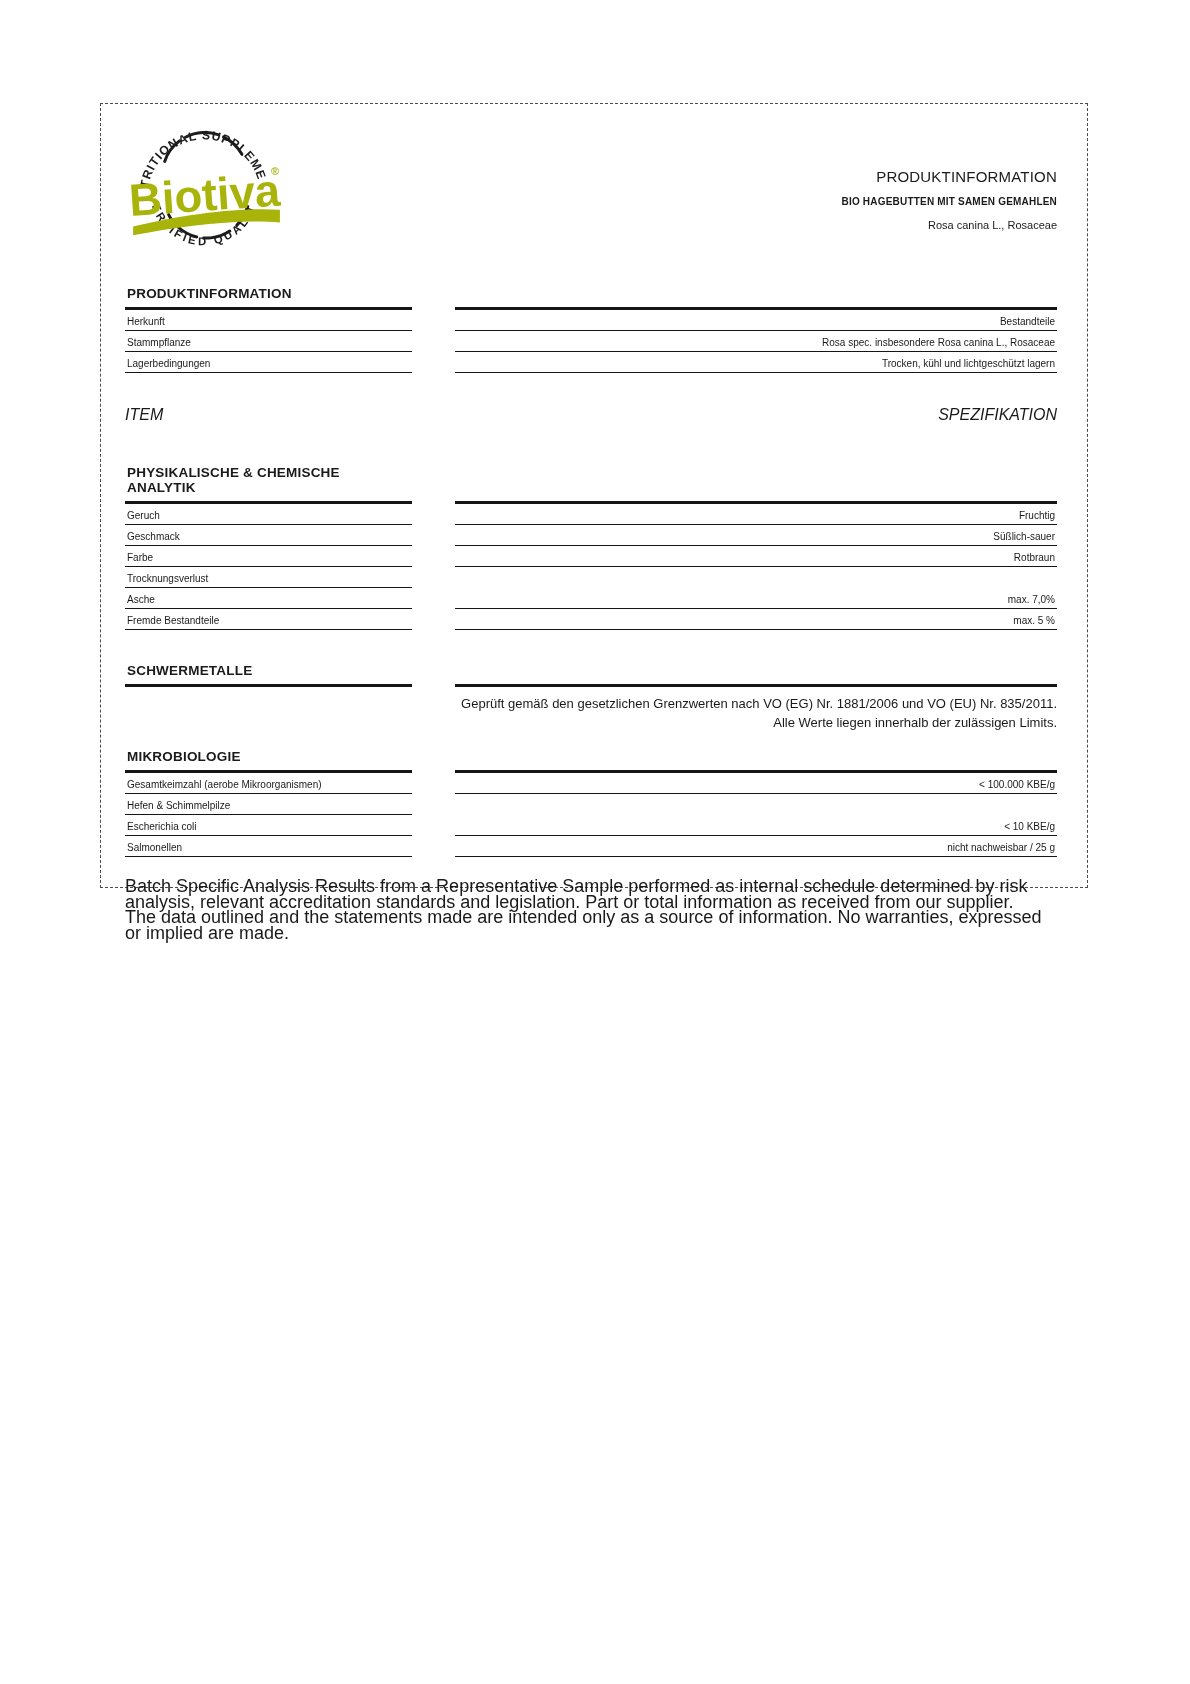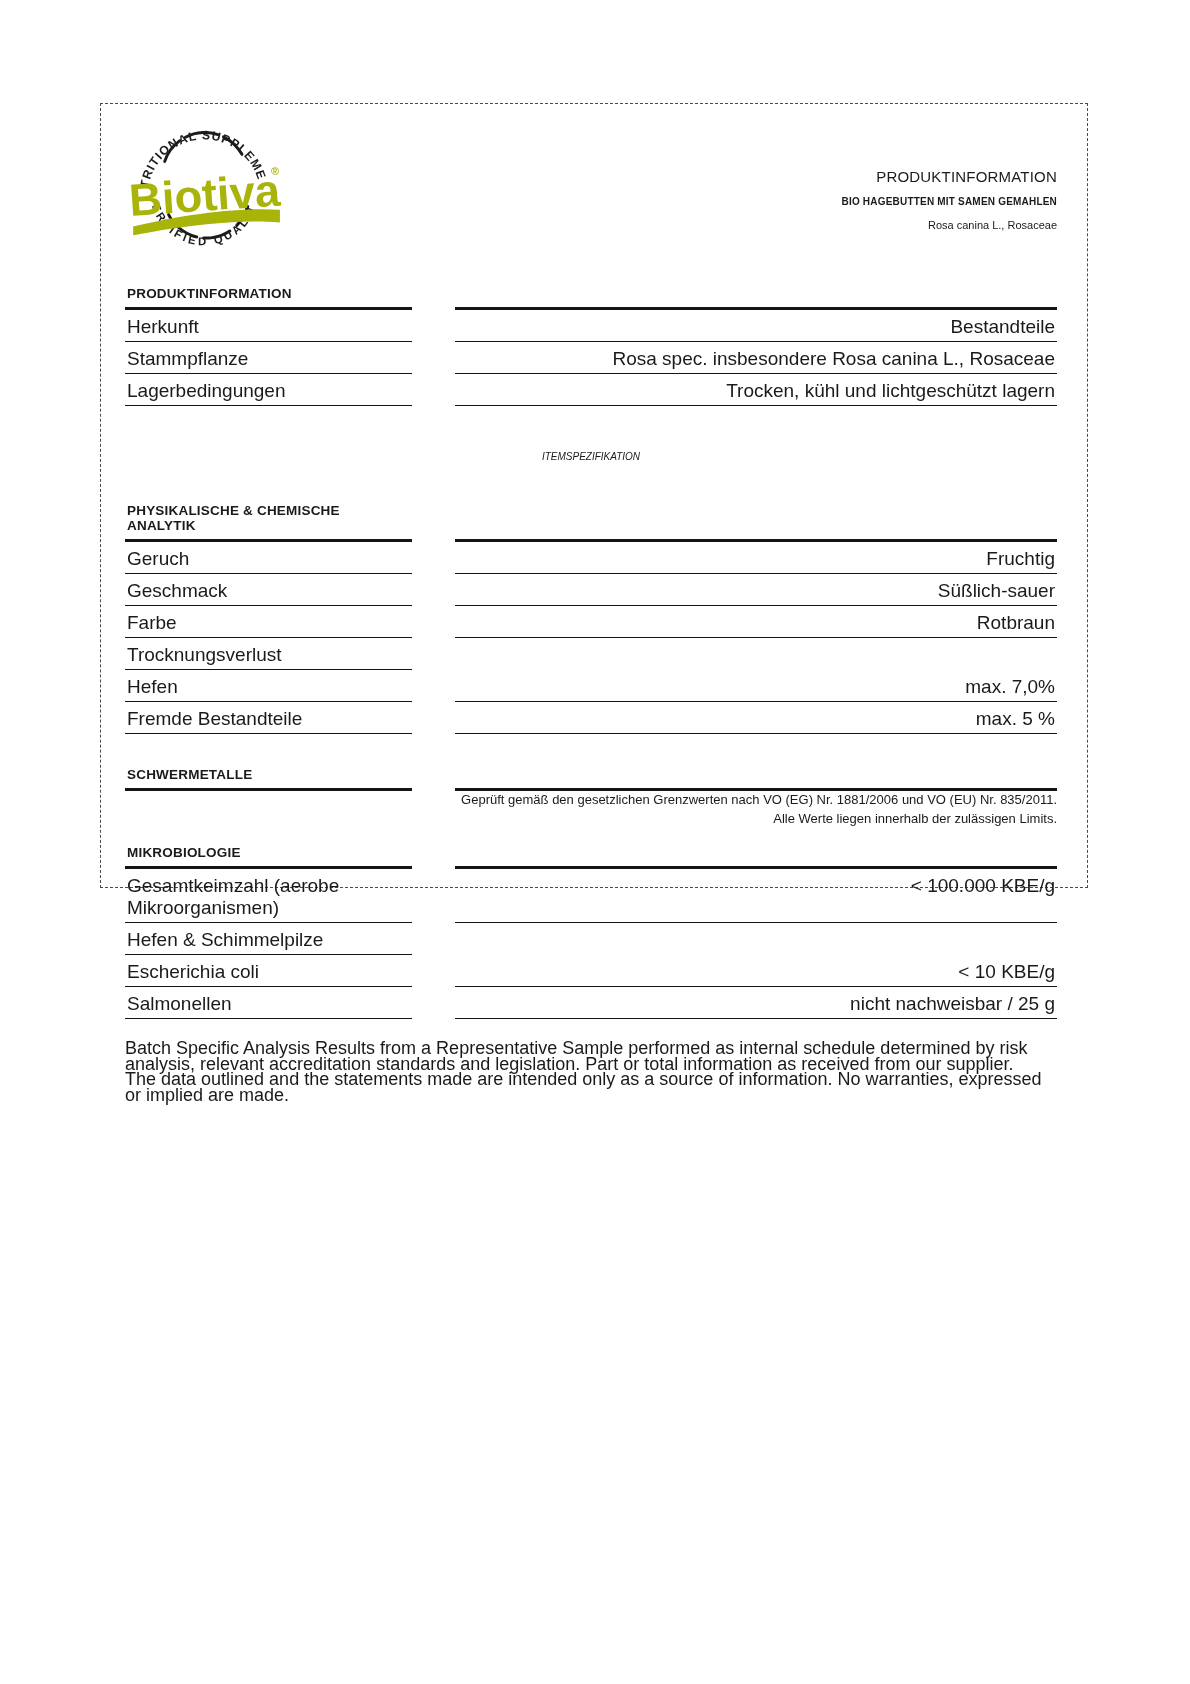--- a/index.html
+++ b/index.html
@@ -23,31 +23,31 @@
   .product-name { font-size:10px; font-weight:700; line-height:25px; letter-spacing:.2px; }
   .botanical { font-size:11px; line-height:23px; }
   
   .sec-head { display:flex; }
   .sec-head-left {
     width:287px; border-bottom:3px solid #151515; padding:0 2px 6px 2px;
     font-size:13.5px; font-weight:700; letter-spacing:.2px;
   }
   .sec-head-right { flex:1; margin-left:43px; border-bottom:3px solid #151515; }
   
-  .row { display:flex; margin-top:5px; font-size:19px; }
+  .row { display:flex; margin-top:5px; font-size:10px; }
   .cell-l { width:287px; border-bottom:1.5px solid #151515; padding:1px 2px 3px 2px; }
   .cell-gap { width:43px; }
   .cell-r { flex:1; border-bottom:1.5px solid #151515; padding:1px 2px 3px 2px; text-align:right; }
   
   .sec-produkt { margin-top:32px; }
-  .item-spez { display:flex; justify-content:center; margin-top:45px;
-               font-size:10px; font-style:italic; }
+  .item-spez { display:flex; justify-content:space-between; margin-top:33px;
+               font-size:16px; font-style:italic; }
   .sec-physik { margin-top:41px; }
   .sec-schwer { margin-top:33px; }
-  .schwer-note { margin-left:330px; text-align:right;
+  .schwer-note { margin-top:8px; margin-left:330px; text-align:right;
                  font-size:13px; line-height:18.5px; }
   .sec-mikro { margin-top:17px; }
   .footer-note { margin-top:22px; font-size:18px; line-height:15.5px;
                  padding-right:12px; }
 </style>
 </head>
 <body>
 
 <div class="doc">
 
@@ -128,21 +128,21 @@
     <div class="row">
       <div class="cell-l">Farbe</div>
       <div class="cell-gap"></div>
       <div class="cell-r">Rotbraun</div>
     </div>
     <div class="row">
       <div class="cell-l">Trocknungsverlust</div>
       <div class="cell-gap"></div>
     </div>
     <div class="row">
-      <div class="cell-l">Hefen</div>
+      <div class="cell-l">Asche</div>
       <div class="cell-gap"></div>
       <div class="cell-r">max. 7,0%</div>
     </div>
     <div class="row">
       <div class="cell-l">Fremde Bestandteile</div>
       <div class="cell-gap"></div>
       <div class="cell-r">max. 5 %</div>
     </div>
   </div>
 

